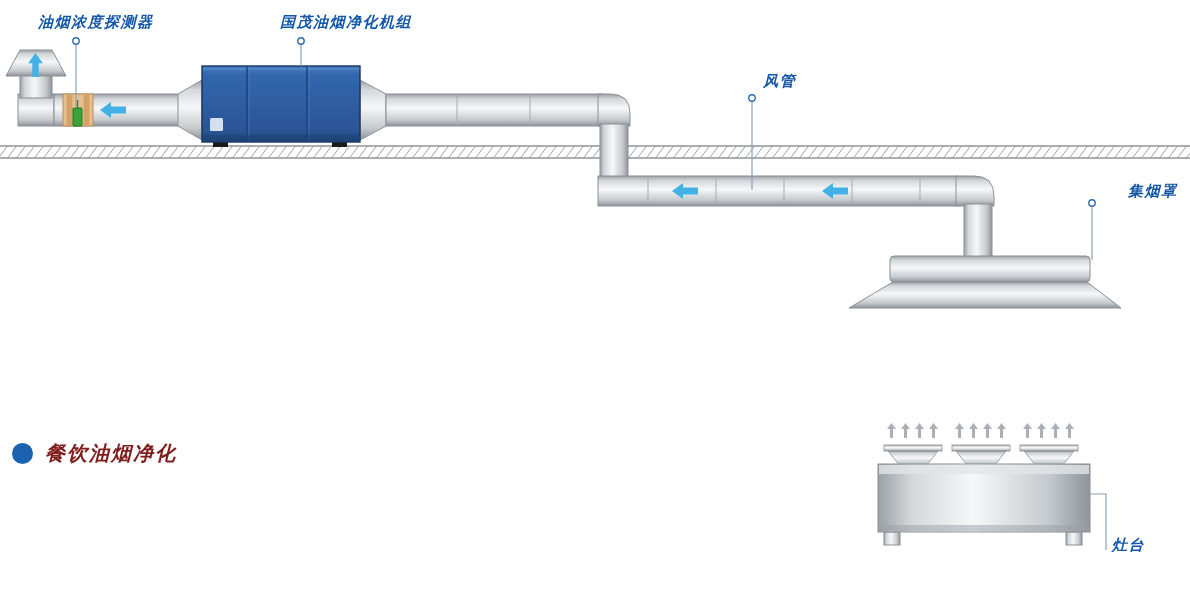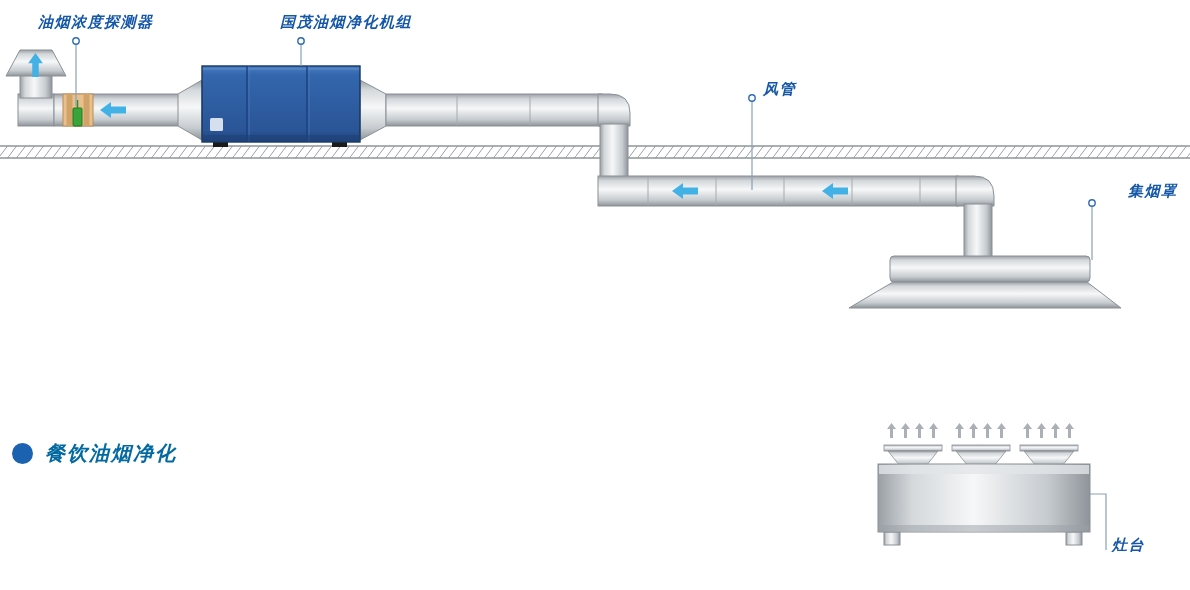--- a/index.html
+++ b/index.html
@@ -6,21 +6,21 @@
   html,body { background:#ffffff; }
   body { font-family:"DejaVu Sans","Liberation Sans",sans-serif; }
   .stage { position:relative; width:1190px; height:590px; background:#ffffff; overflow:hidden;font-style:italic; }
   .stage svg { position:absolute; left:0; top:0; }
   .lbl {
     position:absolute; color:#1457a8; font-size:15px; font-weight:600;
     letter-spacing:1.5px; white-space:nowrap; line-height:1.2;
   }
   .legend { position:absolute; left:12px; top:440px; display:flex; align-items:center; gap:12px; }
   .legend .bullet { width:21px; height:21px; border-radius:50%; background:#1b63b1; flex:0 0 auto; }
-  .legend .txt { color:#0369a1; font-size:20px; font-weight:700; letter-spacing:2px; white-space:nowrap; }
+  .legend .txt { color:#7f1d1d; font-size:20px; font-weight:700; letter-spacing:2px; white-space:nowrap; }
 </style>
 </head>
 <body>
 
 <div class="stage">
 
 <svg width="1190" height="590" viewBox="0 0 1190 590">
   <defs>
     <linearGradient id="ductH" x1="0" y1="0" x2="0" y2="1">
       <stop offset="0" stop-color="#9aa0a5"></stop>
@@ -156,21 +156,21 @@
     <line x1="752" y1="101" x2="752" y2="190"></line>
     <circle cx="752" cy="98" r="3.2" fill="#ffffff" stroke="#2f6cb3" stroke-width="1.4"></circle>
     <line x1="1092" y1="206" x2="1092" y2="260"></line>
     <circle cx="1092" cy="203" r="3.2" fill="#ffffff" stroke="#2f6cb3" stroke-width="1.4"></circle>
     <polyline points="1090,494 1106,494 1106,550" fill="none"></polyline>
   </g>
 </svg>
 
 <div class="lbl" style="left:38px; top:13px;">油烟浓度探测器</div>
 <div class="lbl" style="left:280px; top:13px;">国茂油烟净化机组</div>
-<div class="lbl" style="left:763px; top:80px;">风管</div>
+<div class="lbl" style="left:763px; top:72px;">风管</div>
 <div class="lbl" style="left:1128px; top:182px;">集烟罩</div>
 <div class="lbl" style="left:1112px; top:536px;">灶台</div>
 
 <div class="legend">
   <span class="bullet"></span>
   <span class="txt">餐饮油烟净化</span>
 </div>
 
 </div>
 

